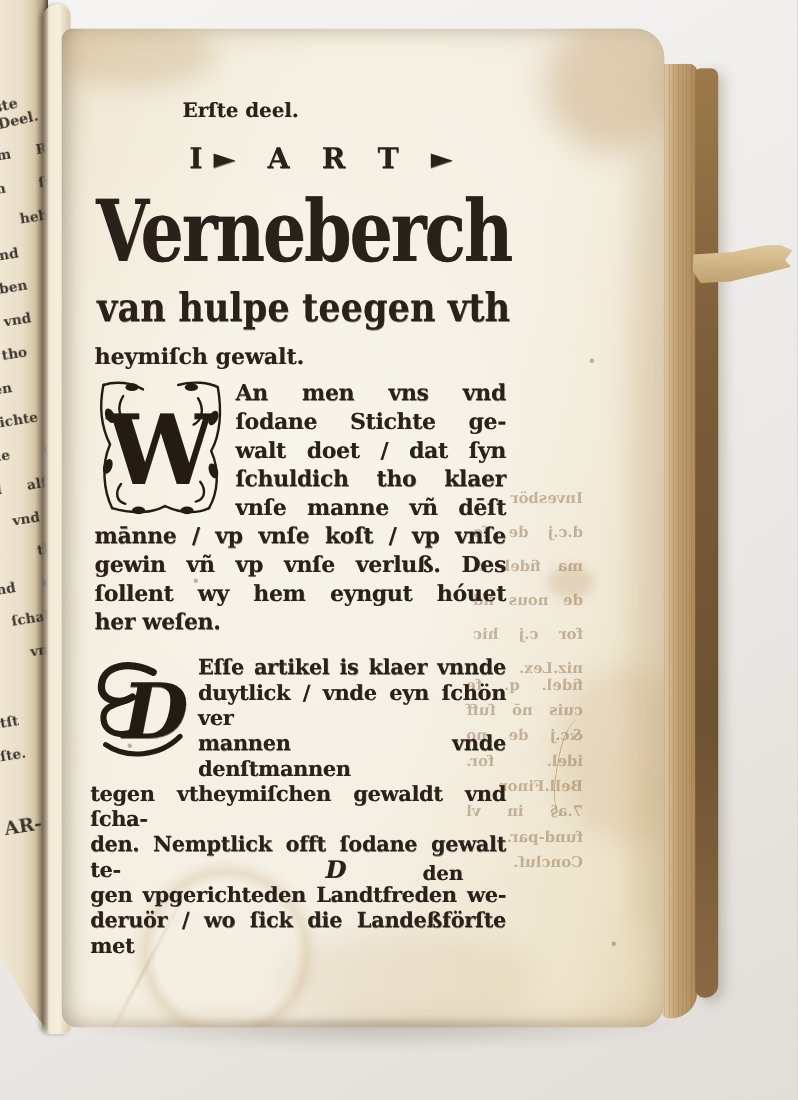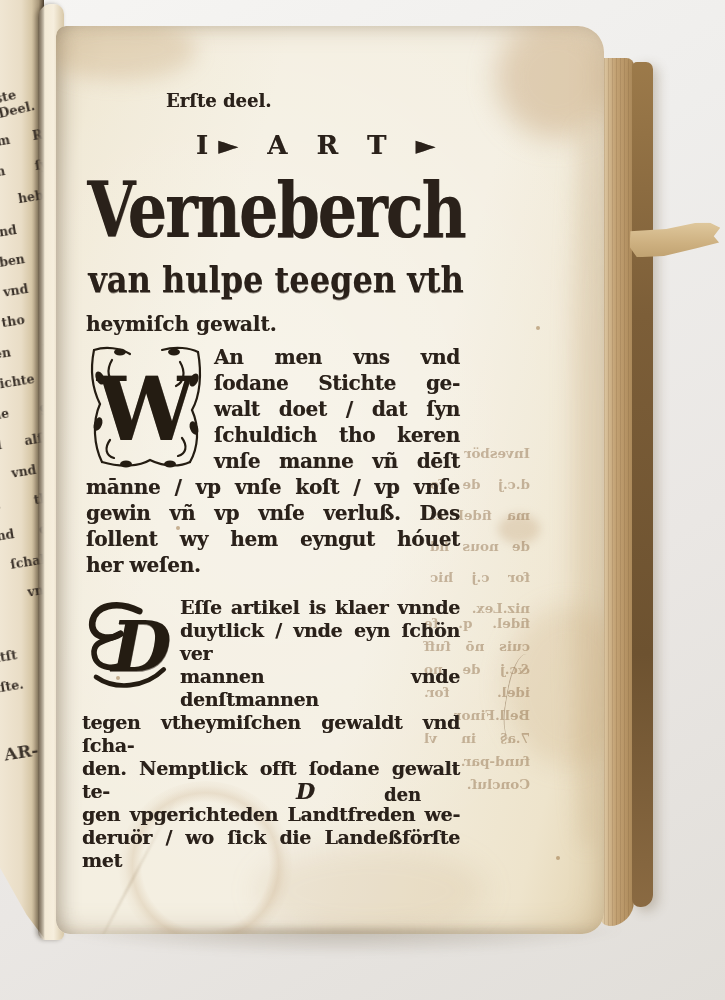--- a/index.html
+++ b/index.html
@@ -45,21 +45,21 @@
       linear-gradient(105deg,#e7dcc4 0%, #f0e8d4 7%, #f4efe1 30%, #f4efe2 60%, #eee4cc 88%, #e3d3b0 100%);
     box-shadow:
       inset 12px 0 20px -8px rgba(80,60,40,0.38),
       inset -14px -10px 30px -10px rgba(150,120,80,0.28),
       inset 0 14px 26px -14px rgba(160,130,90,0.30); }
 
   .ink { color:#2a211a; text-shadow:0.3px 0.3px 0 rgba(42,33,26,0.55); }
 
   .running-header { position:absolute; left:110px; top:64px; font-size:18px; font-weight:bold; }
   .art-line { position:absolute; left:116px; top:104px; font-size:26px; font-weight:bold;
-    letter-spacing:10px; font-family:"DejaVu Serif","DejaVu Sans",serif;margin-left:24px; }
+    letter-spacing:10px; font-family:"DejaVu Serif","DejaVu Sans",serif; }
   .title1 { position:absolute; left:30px; top:146px; width:380px; text-align:center;
     font-size:62px; font-weight:bold; letter-spacing:-2px; line-height:1;
     transform:scaleY(1.25); transform-origin:top; }
   .title2 { position:absolute; left:30px; top:236px; width:380px; text-align:center;
     font-size:32px; font-weight:bold; line-height:1; transform:scaleY(1.12); transform-origin:top; }
   .title3 { position:absolute; left:30px; top:288px; width:380px; text-align:left;
     font-size:20px; font-weight:bold; line-height:1; }
 
   .para { position:absolute; font-weight:bold; letter-spacing:-0.3px; }
   .para1 { left:30px; top:318px; width:374px; font-size:20px; line-height:26px; }
@@ -204,21 +204,21 @@
           <ellipse cx="88" cy="8" rx="6" ry="3.5"></ellipse>
           <ellipse cx="40" cy="120" rx="6" ry="3.5"></ellipse>
           <ellipse cx="84" cy="120" rx="6" ry="3.5"></ellipse>
         </g>
         <text x="60" y="96" text-anchor="middle" font-family="DejaVu Serif, serif" font-size="88" font-weight="bold" fill="#241c12">W</text>
       </svg>
       <div class="lines">
           <div>An men vns vnd</div>
           <div>ſodane Stichte ge-</div>
           <div>walt doet / dat ſyn</div>
-          <div>ſchuldich tho keren</div>
+          <div>ſchuldich tho klaer</div>
           <div>vnſe manne vñ dēſt</div>
           <div>mānne / vp vnſe koſt / vp vnſe</div>
           <div>gewin vñ vp vnſe verluß. Des</div>
           <div>ſollent wy hem eyngut hóuet</div>
           <div>her weſen.</div>
         </div>
     </div>
 
     <div class="para para2 ink">
       <svg class="initial-d" viewBox="0 0 96 100">

